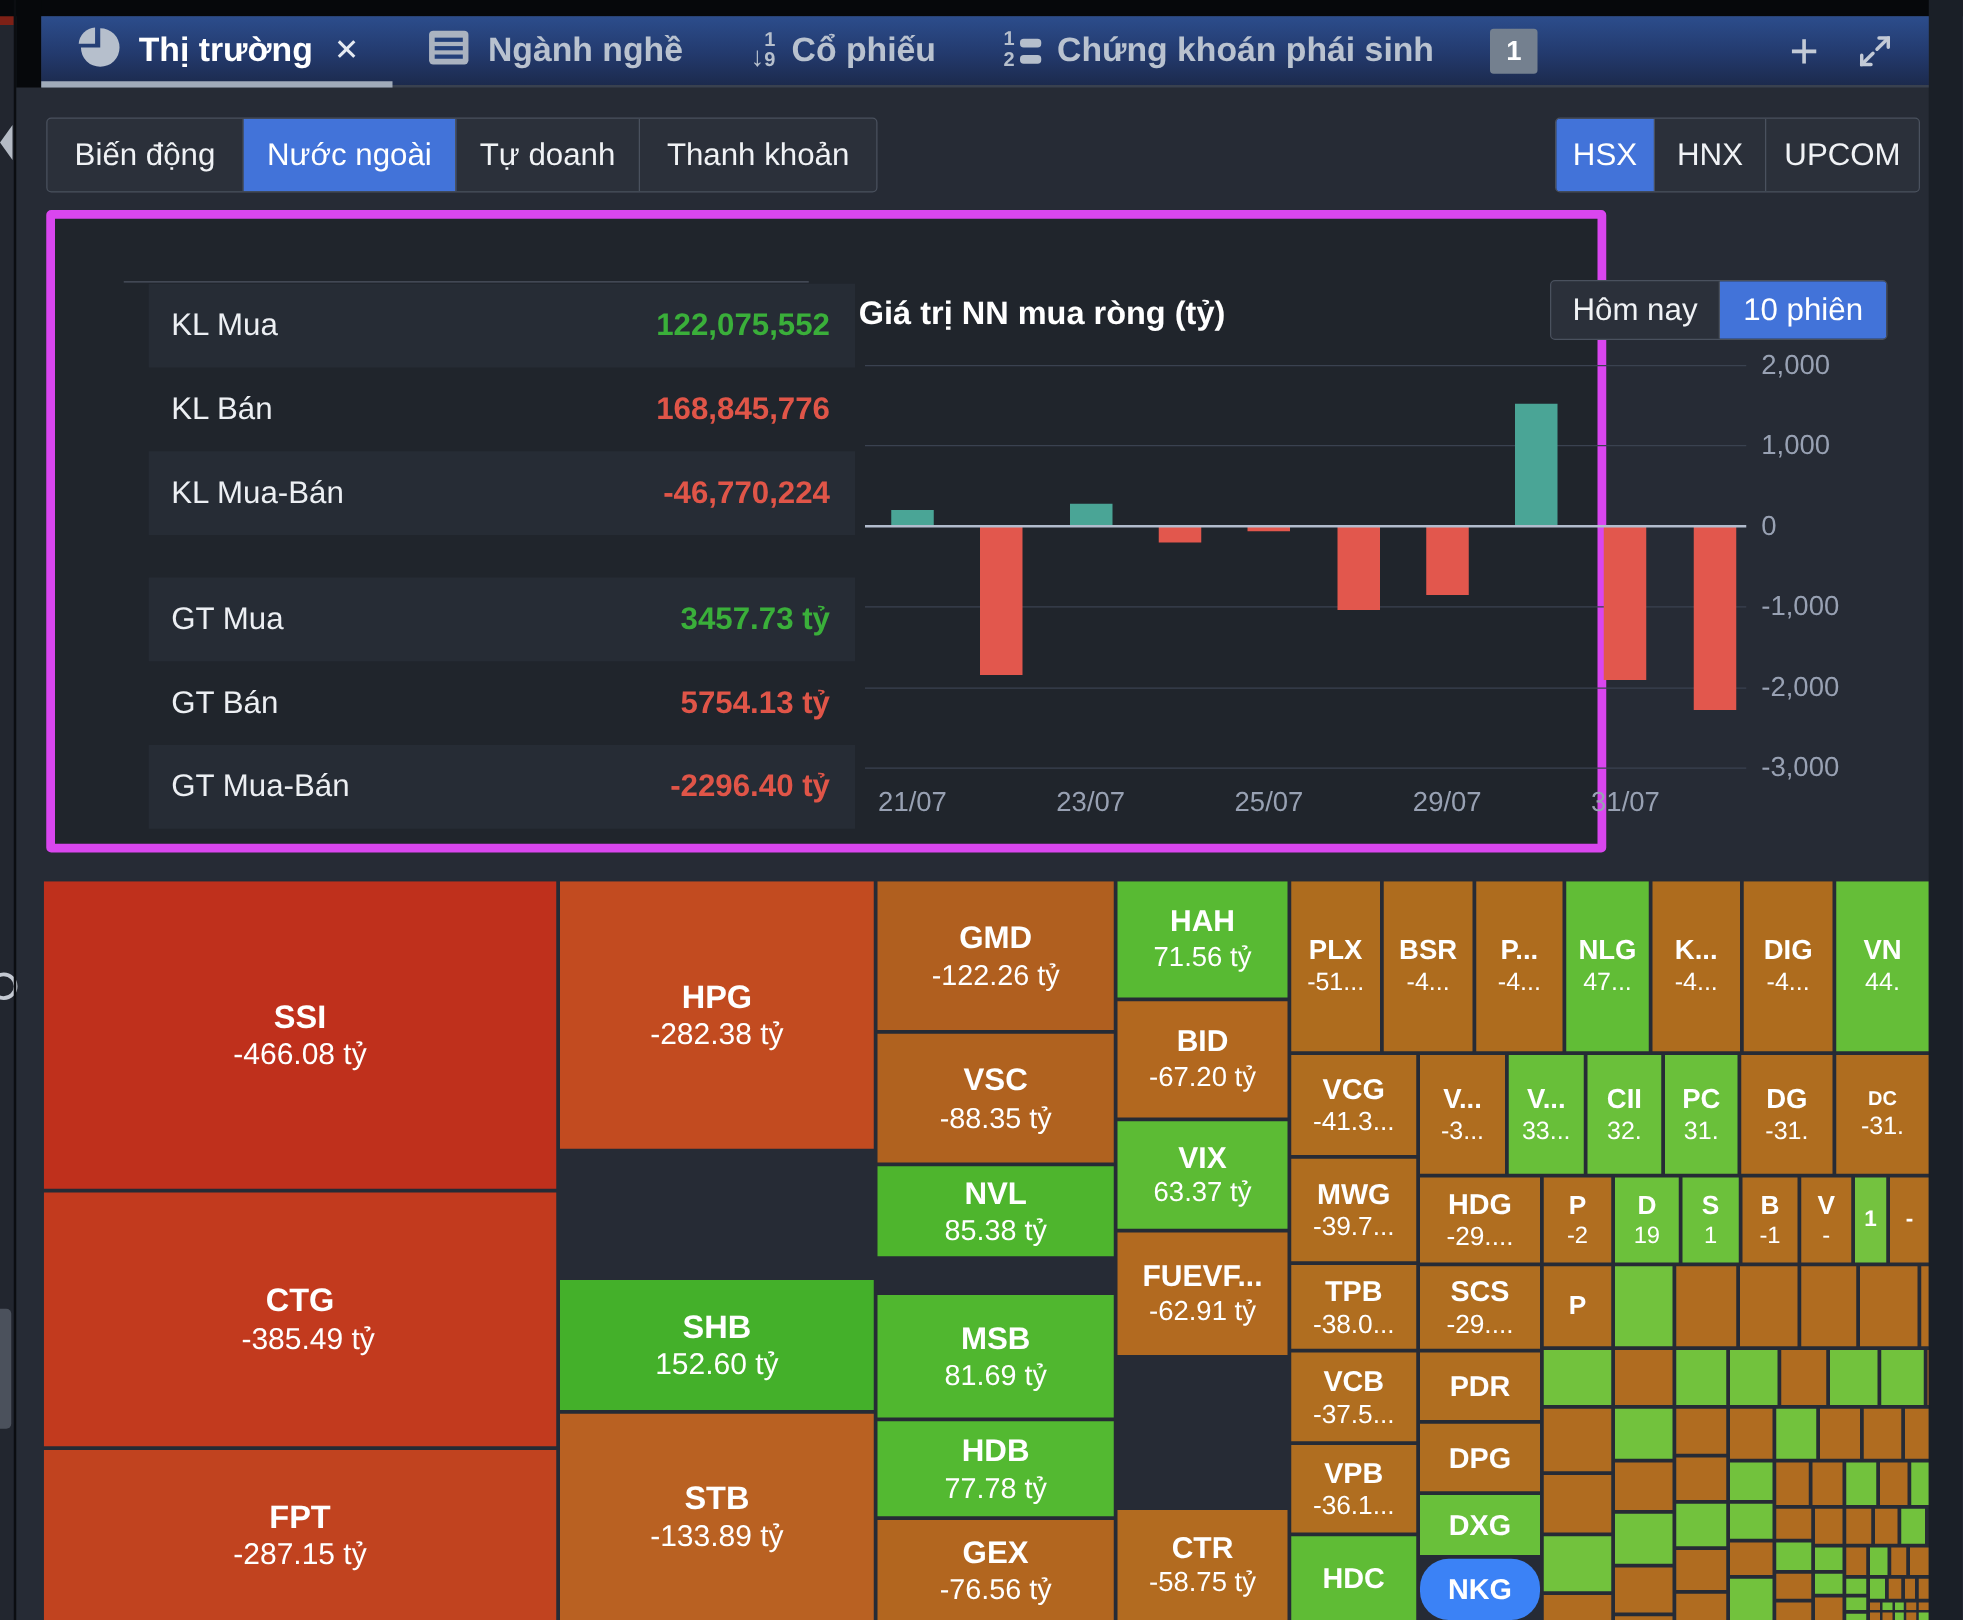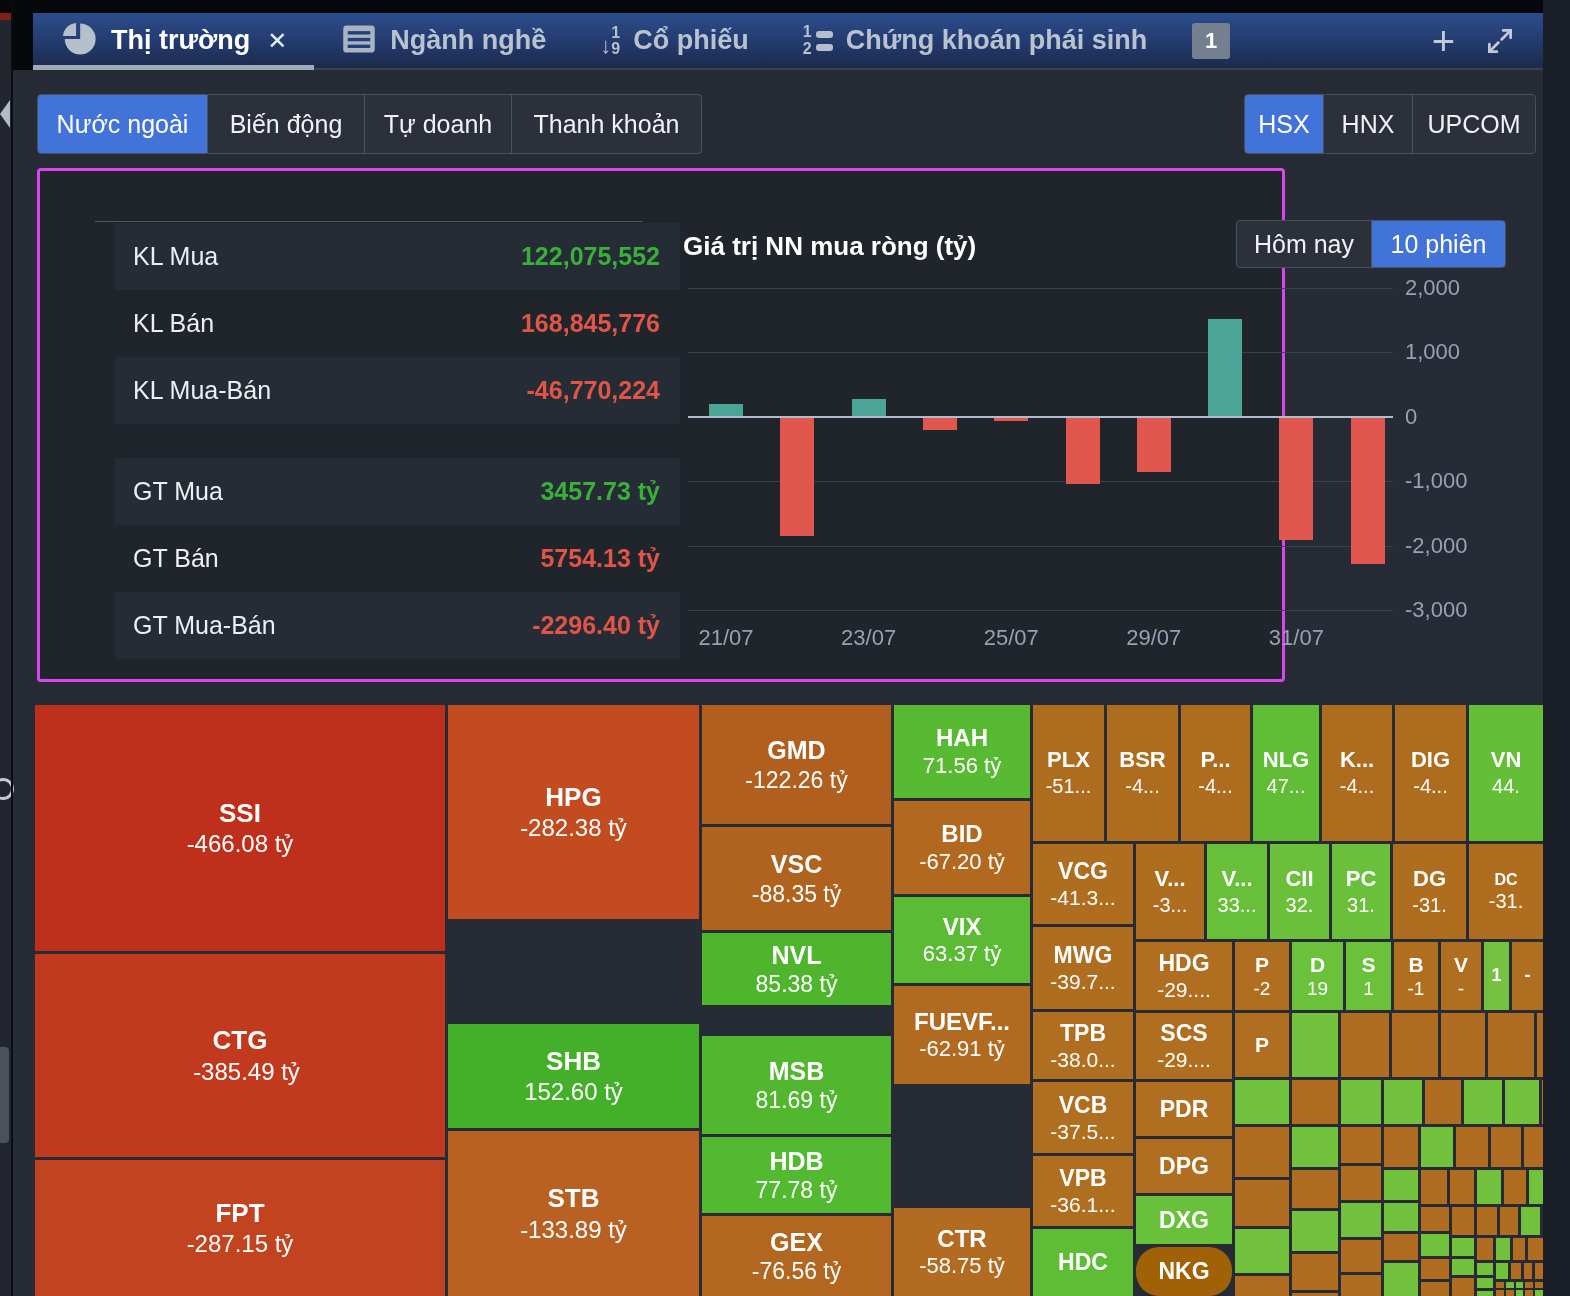--- a/index.html
+++ b/index.html
@@ -38,21 +38,21 @@
   #plus-btn{font-size:40px;font-weight:200;color:#c3cad6;line-height:1;cursor:pointer;}
   #expand-btn svg{display:block;cursor:pointer;}
 
   
   .seg-group{position:absolute;display:flex;border:1px solid #4a515e;border-radius:4px;overflow:hidden;background:#2b303a;}
   .seg-btn{display:flex;align-items:center;justify-content:center;font-size:25px;color:#f0f2f5;border-right:1px solid #4a515e;cursor:pointer;background:transparent;white-space:nowrap;}
   .seg-btn:last-child{border-right:none;}
   .seg-btn.sel{background:#4273d9;color:#ffffff;}
 
   
-  #panel{left:37px;top:168px;width:1248px;height:514px;border:3px solid #d946ef;border-radius:4px;background:#20252c;box-sizing:border-box;}
+  #panel{left:37px;top:168px;width:1248px;height:514px;border:7px solid #d946ef;border-radius:4px;background:#20252c;box-sizing:border-box;}
   #stats-hairline{left:92px;top:218px;width:548px;height:1px;background:#4d5462;}
   .stat-row{left:75px;width:565px;height:67px;display:flex;align-items:center;justify-content:space-between;padding:0 20px 0 18px;box-sizing:border-box;}
   .stat-row.striped{background:#262c35;}
   .stat-label{font-size:25px;color:#eceff3;}
   .stat-value{font-size:25px;font-weight:bold;}
   .val-green{color:#3aaf3a;}
   .val-red{color:#e05548;}
 
   #chart-title{left:680px;top:228px;font-size:26px;font-weight:bold;color:#ffffff;}
   #period-group{left:1233px;top:217px;height:46px;}
@@ -139,22 +139,22 @@
             <path d="M19 6 h7 v7"></path>
             <path d="M26 6 L17.5 14.5"></path>
             <path d="M13 26 h-7 v-7"></path>
             <path d="M6 26 l8.5-8.5"></path>
           </svg>
         </div>
       </div>
     </div>
 
   <div class="seg-group" id="view-group" style="left:37px;top:94px;height:58px;">
+      <div class="seg-btn" style="width: 156px;">Biến động</div>
       <div class="seg-btn sel" style="width: 169px;">Nước ngoài</div>
-      <div class="seg-btn" style="width: 156px;">Biến động</div>
       <div class="seg-btn" style="width: 146px;">Tự doanh</div>
       <div class="seg-btn" style="width: 189px;">Thanh khoản</div>
     </div>
   <div class="seg-group" id="exchange-group" style="left:1244px;top:94px;height:58px;">
       <div class="seg-btn sel" style="width: 78px;">HSX</div>
       <div class="seg-btn" style="width: 88px;">HNX</div>
       <div class="seg-btn" style="width: 122px;">UPCOM</div>
     </div>
 
   <div class="abs" id="panel">
@@ -401,21 +401,21 @@
       </div>
       <div class="cell" style="left: 1101px; top: 377px; width: 96px; height: 54px; background: rgb(176, 110, 32);">
         <div class="t" style="font-size: 23px;">PDR</div>
       </div>
       <div class="cell" style="left: 1101px; top: 434px; width: 96px; height: 54px; background: rgb(176, 110, 32);">
         <div class="t" style="font-size: 23px;">DPG</div>
       </div>
       <div class="cell" style="left: 1101px; top: 491px; width: 96px; height: 48px; background: rgb(105, 192, 58);">
         <div class="t" style="font-size: 23px;">DXG</div>
       </div>
-      <div class="cell" style="left: 1101px; top: 542px; width: 96px; height: 49px; background: #a16207; border-radius: 23px;">
+      <div class="cell" style="left: 1101px; top: 542px; width: 96px; height: 49px; background: #3b82f6; border-radius: 23px;">
         <div class="t" style="font-size: 23px;">NKG</div>
       </div>
       <div class="cell" style="left: 1200px; top: 308px; width: 54px; height: 64px; background: rgb(176, 110, 32);">
         <div class="t" style="font-size: 21px;">P</div>
       </div>
       <div class="cell" style="left: 1200px; top: 375px; width: 54px; height: 44px; background: rgb(114, 194, 61);"></div>
       <div class="cell" style="left: 1200px; top: 422px; width: 54px; height: 50px; background: rgb(176, 108, 32);"></div>
       <div class="cell" style="left: 1200px; top: 475px; width: 54px; height: 46px; background: rgb(176, 108, 32);"></div>
       <div class="cell" style="left: 1200px; top: 524px; width: 54px; height: 44px; background: rgb(114, 194, 61);"></div>
       <div class="cell" style="left: 1200px; top: 571px; width: 54px; height: 20px; background: rgb(176, 108, 32);"></div>

